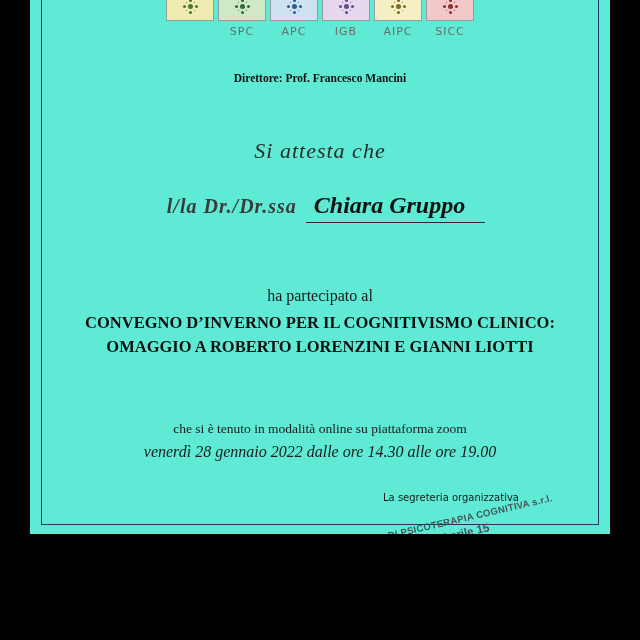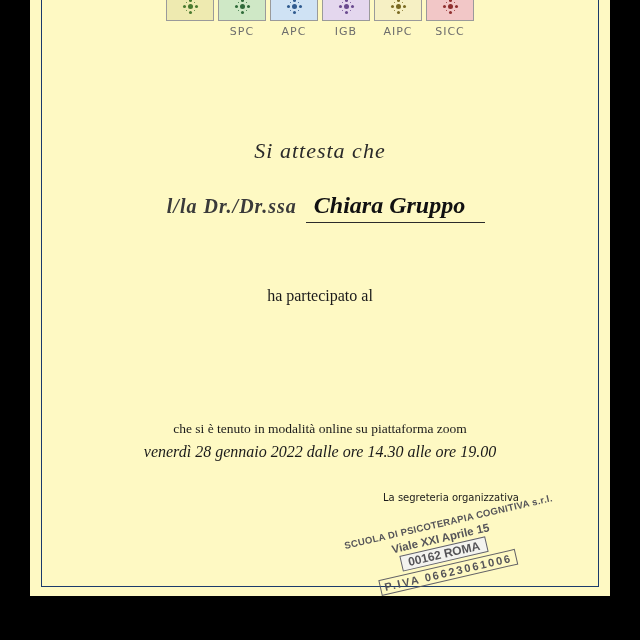--- a/index.html
+++ b/index.html
@@ -1,22 +1,22 @@
 <!DOCTYPE html>
 <html><head>
 <meta charset="utf-8">
 <style>
   html,body{margin:0;padding:0;}
   body{
     width:640px;height:640px;background:#000;position:relative;overflow:hidden;
     font-family:"Liberation Serif", serif;
   }
   .page{
-    position:absolute;left:30px;top:0;width:580px;height:596px;
-    background:#fef9c3;overflow:hidden;
+    position:absolute;left:30px;top:0;width:580px;height:534px;
+    background:#5eead4;overflow:hidden;
   }
   .frame{
     position:absolute;left:11px;right:11px;top:-14px;bottom:9px;
     border:1.5px solid #1b3a6b;pointer-events:none;
   }
   
   .logos{
     position:absolute;top:-7px;left:0;width:100%;
     display:flex;justify-content:center;gap:4px;
   }
@@ -112,30 +112,35 @@
       <div class="logo-label">AIPC</div>
     </div>
     <div class="logo-col">
       <div class="tile" style="background: rgb(242, 199, 199); color: rgb(143, 47, 47);">
         <span class="emblem"></span>
       </div>
       <div class="logo-label">SICC</div>
     </div>
   </div>
 
+  <div class="center director">Direttore: Prof. Francesco Mancini</div>
 
   <div class="center attest">Si attesta che</div>
 
   <div class="center name-line">
     <span class="salutation">l/la Dr./Dr.ssa</span>
     <span class="holder-name">Chiara Gruppo</span>
   </div>
 
   <div class="center participated">ha partecipato al</div>
 
+  <div class="center conv-title">
+    <div>CONVEGNO D’INVERNO PER IL COGNITIVISMO CLINICO:</div>
+    <div>OMAGGIO A ROBERTO LORENZINI E GIANNI LIOTTI</div>
+  </div>
 
 
   <div class="center mode">che si è tenuto in modalità online su piattaforma zoom</div>
 
   <div class="center date">venerdì 28 gennaio 2022 dalle ore 14.30 alle ore 19.00</div>
 
   <div class="secretariat">La segreteria organizzativa</div>
 
   <div class="stamp">
     <div class="stamp-line1">SCUOLA DI PSICOTERAPIA COGNITIVA s.r.l.</div>

